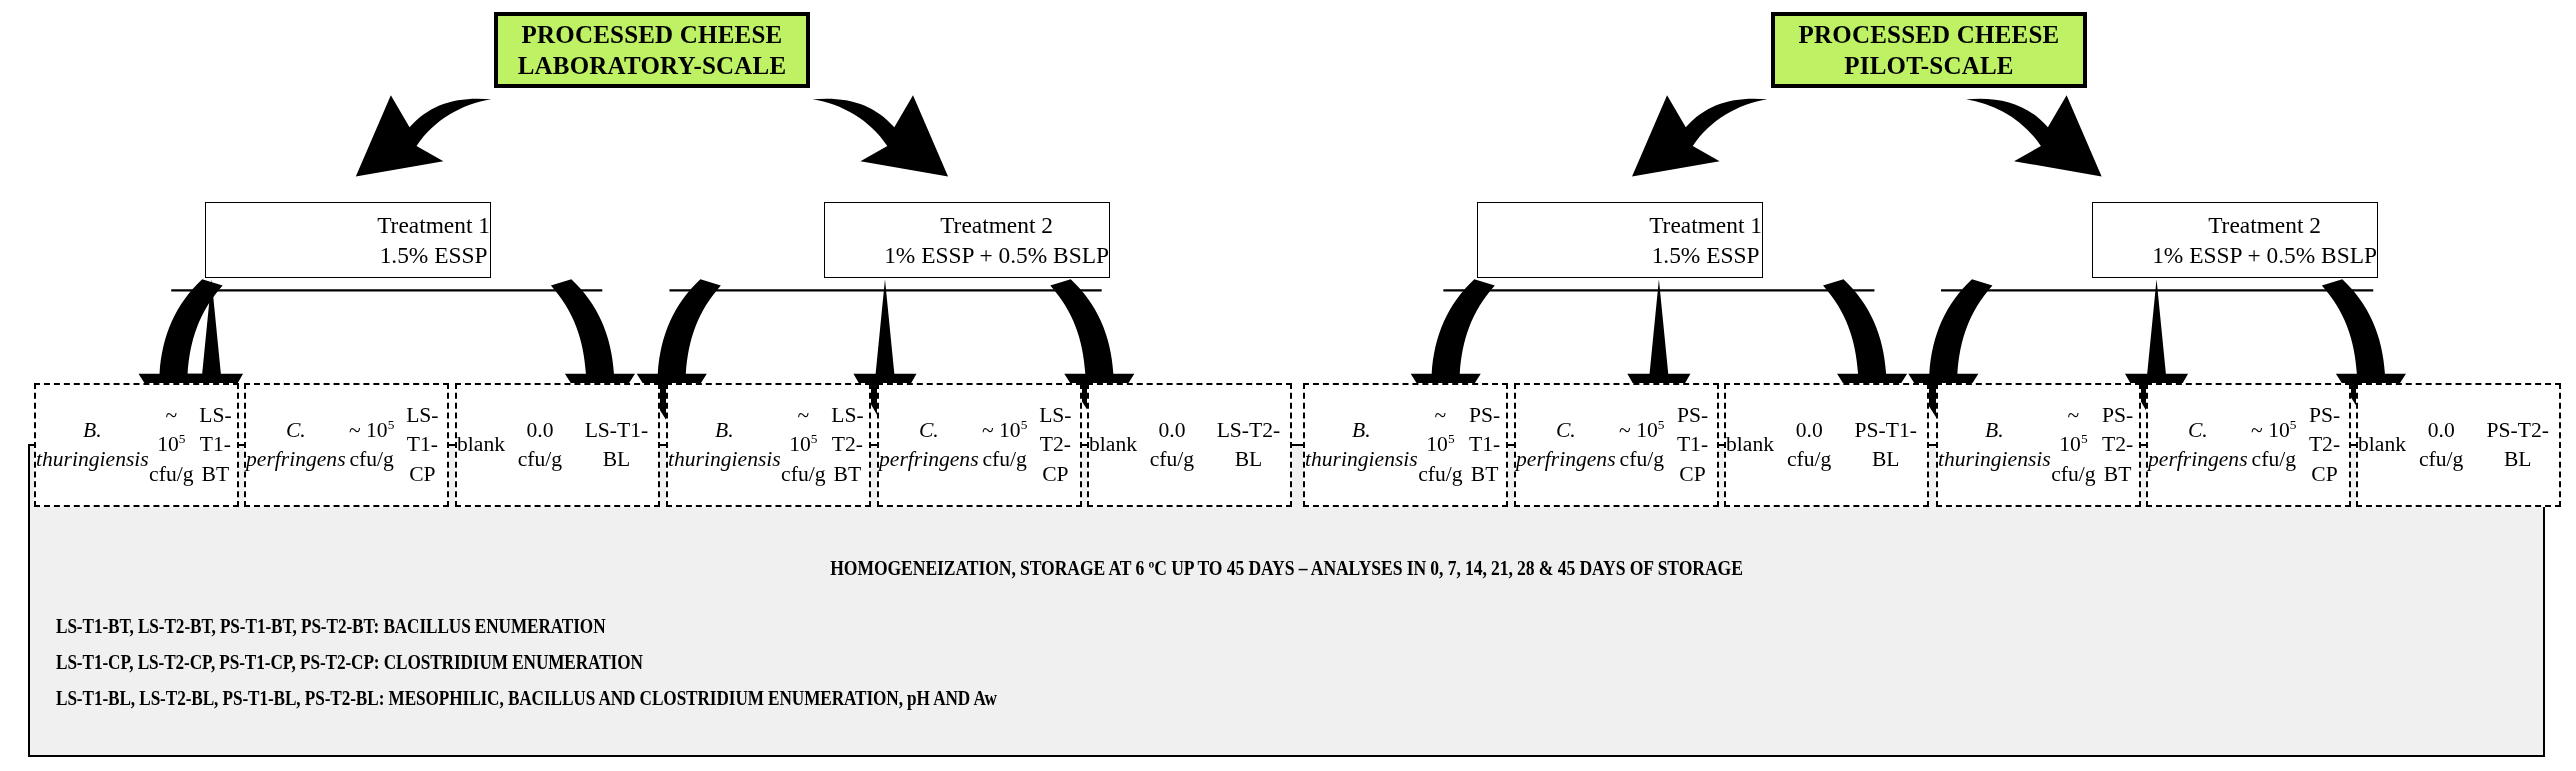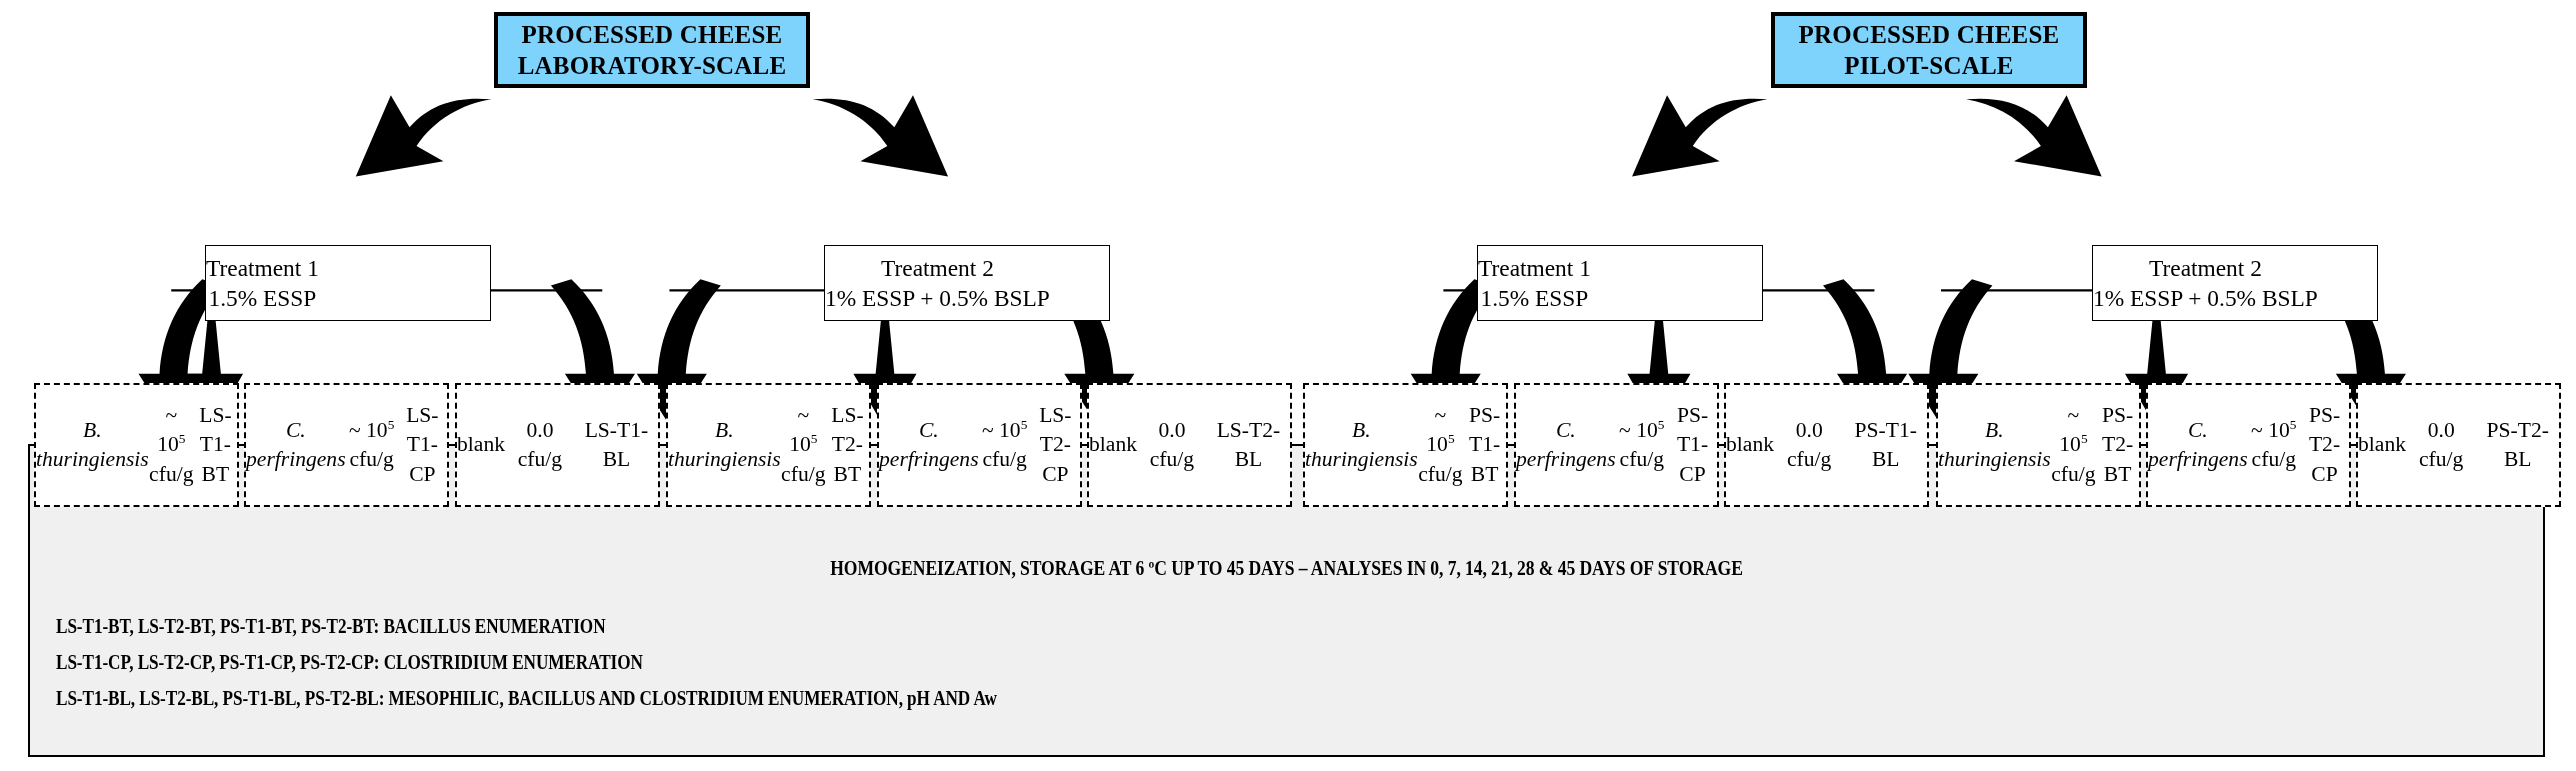--- a/index.html
+++ b/index.html
@@ -20,43 +20,42 @@
     background:#f0f0f0;
     border:2.9px solid #000;
     box-sizing:border-box;
     z-index:1;
   }
 
   
   .title-box{
     position:absolute;
     border:4.1px solid #000;
-    background:#7dd3fc;
+    background:#bef264;
     box-sizing:border-box;
     display:flex;align-items:center;justify-content:center;
     text-align:center;
     font-weight:bold;
     font-size:25px;
     line-height:1.24;
     letter-spacing:0.2px;
     z-index:6;
   }
 
   
   .treat-box{
     position:absolute;
     border:1.8px solid #000;
     background:#fff;
     box-sizing:border-box;
-    display:flex;align-items:center;justify-content:flex-start;
+    display:flex;align-items:center;justify-content:flex-end;
     text-align:center;
     font-size:23.4px;
     line-height:1.30;
     z-index:6;
-    margin-top:43px;
   }
 
   
   .sample-box{
     position:absolute;
     top:383px;height:124px;
     border:2.3px dashed #000;
     background:#fff;
     box-sizing:border-box;
     display:flex;flex-direction:row;

